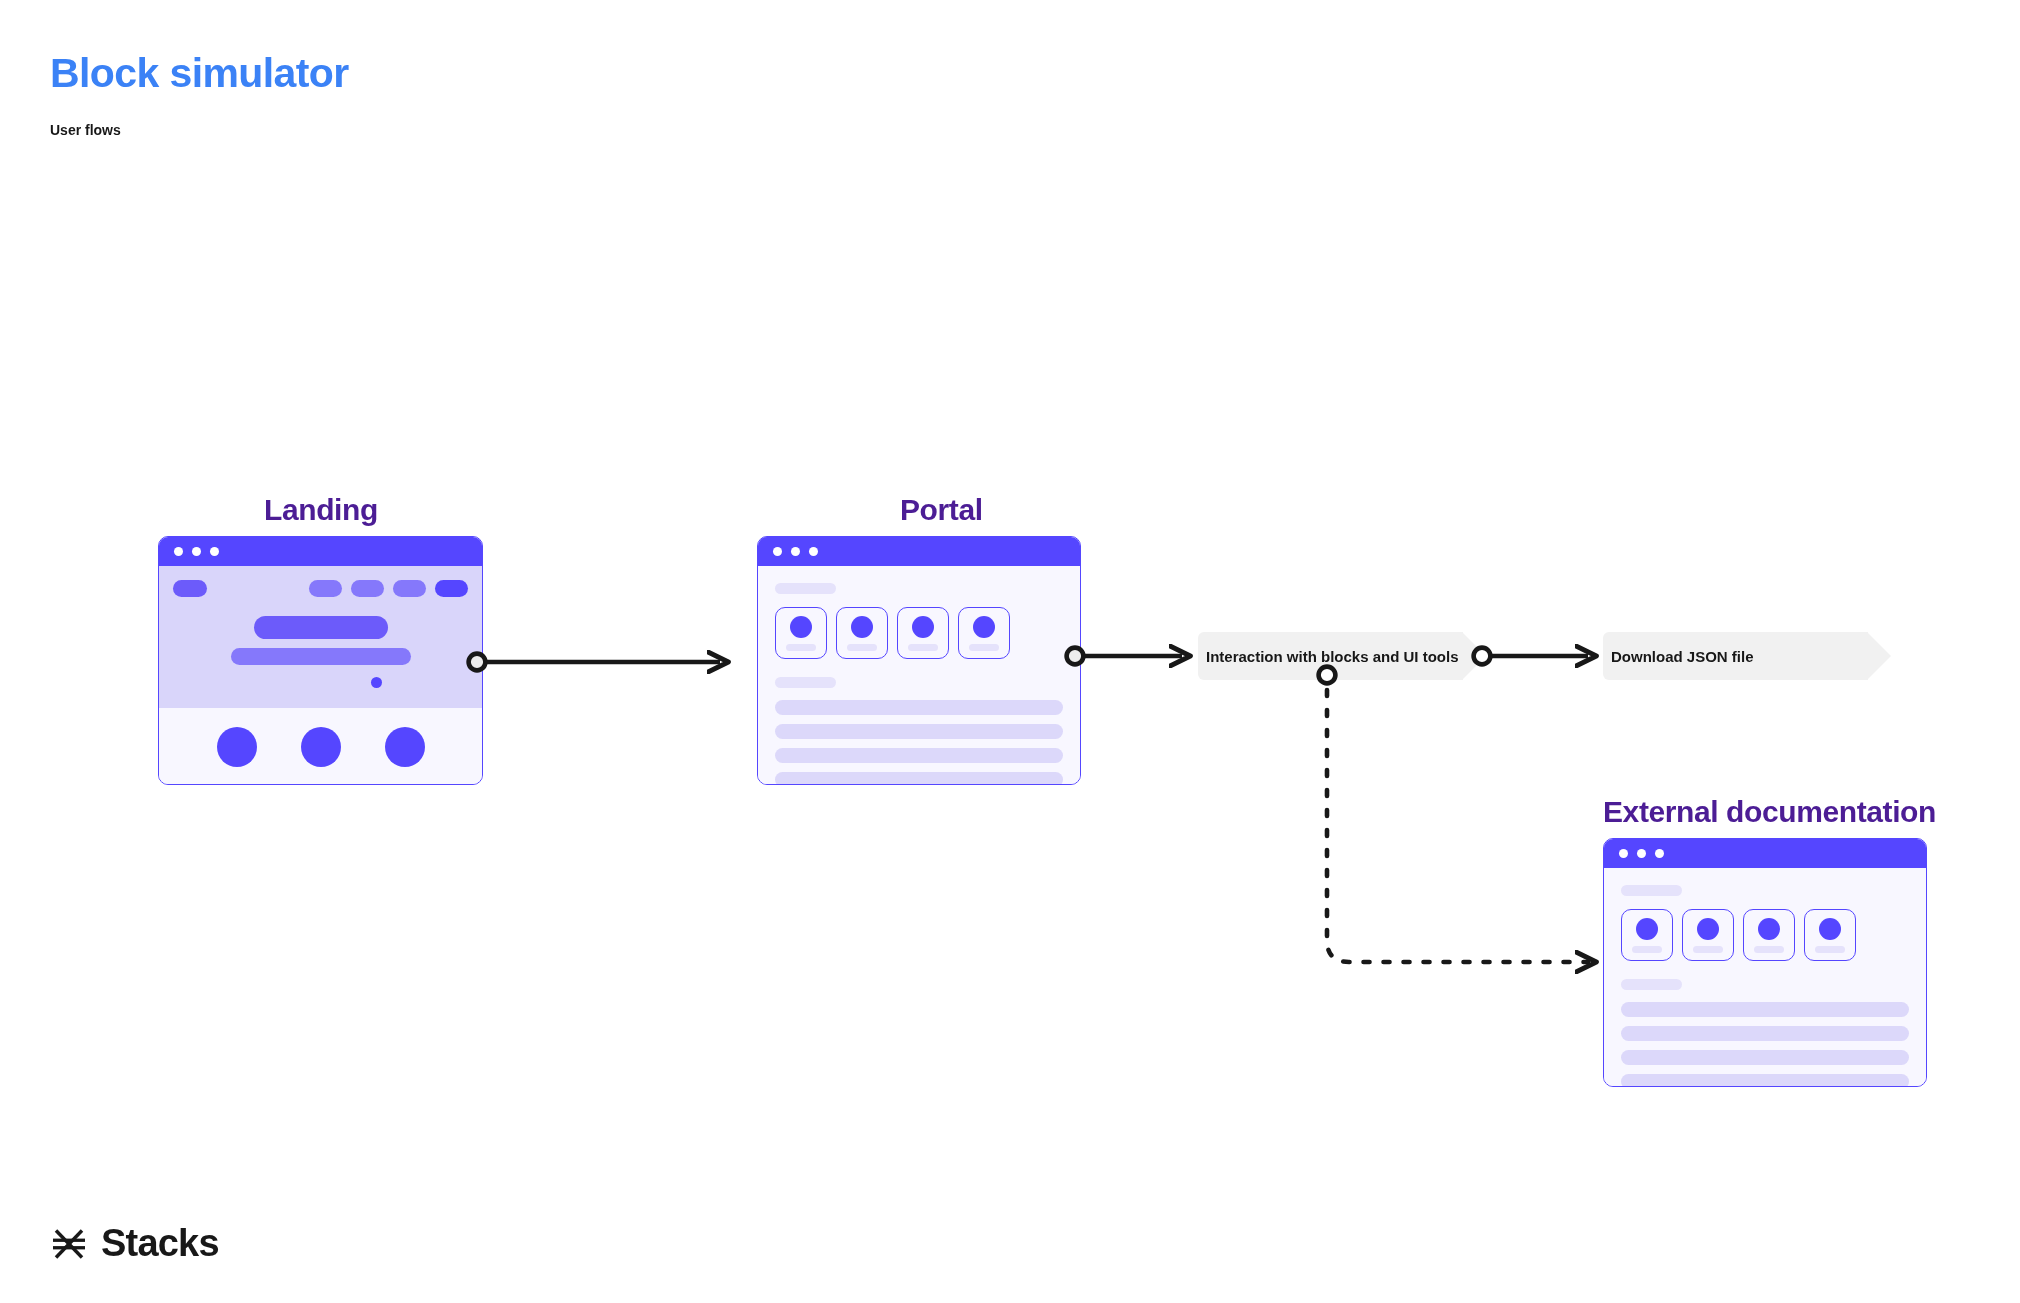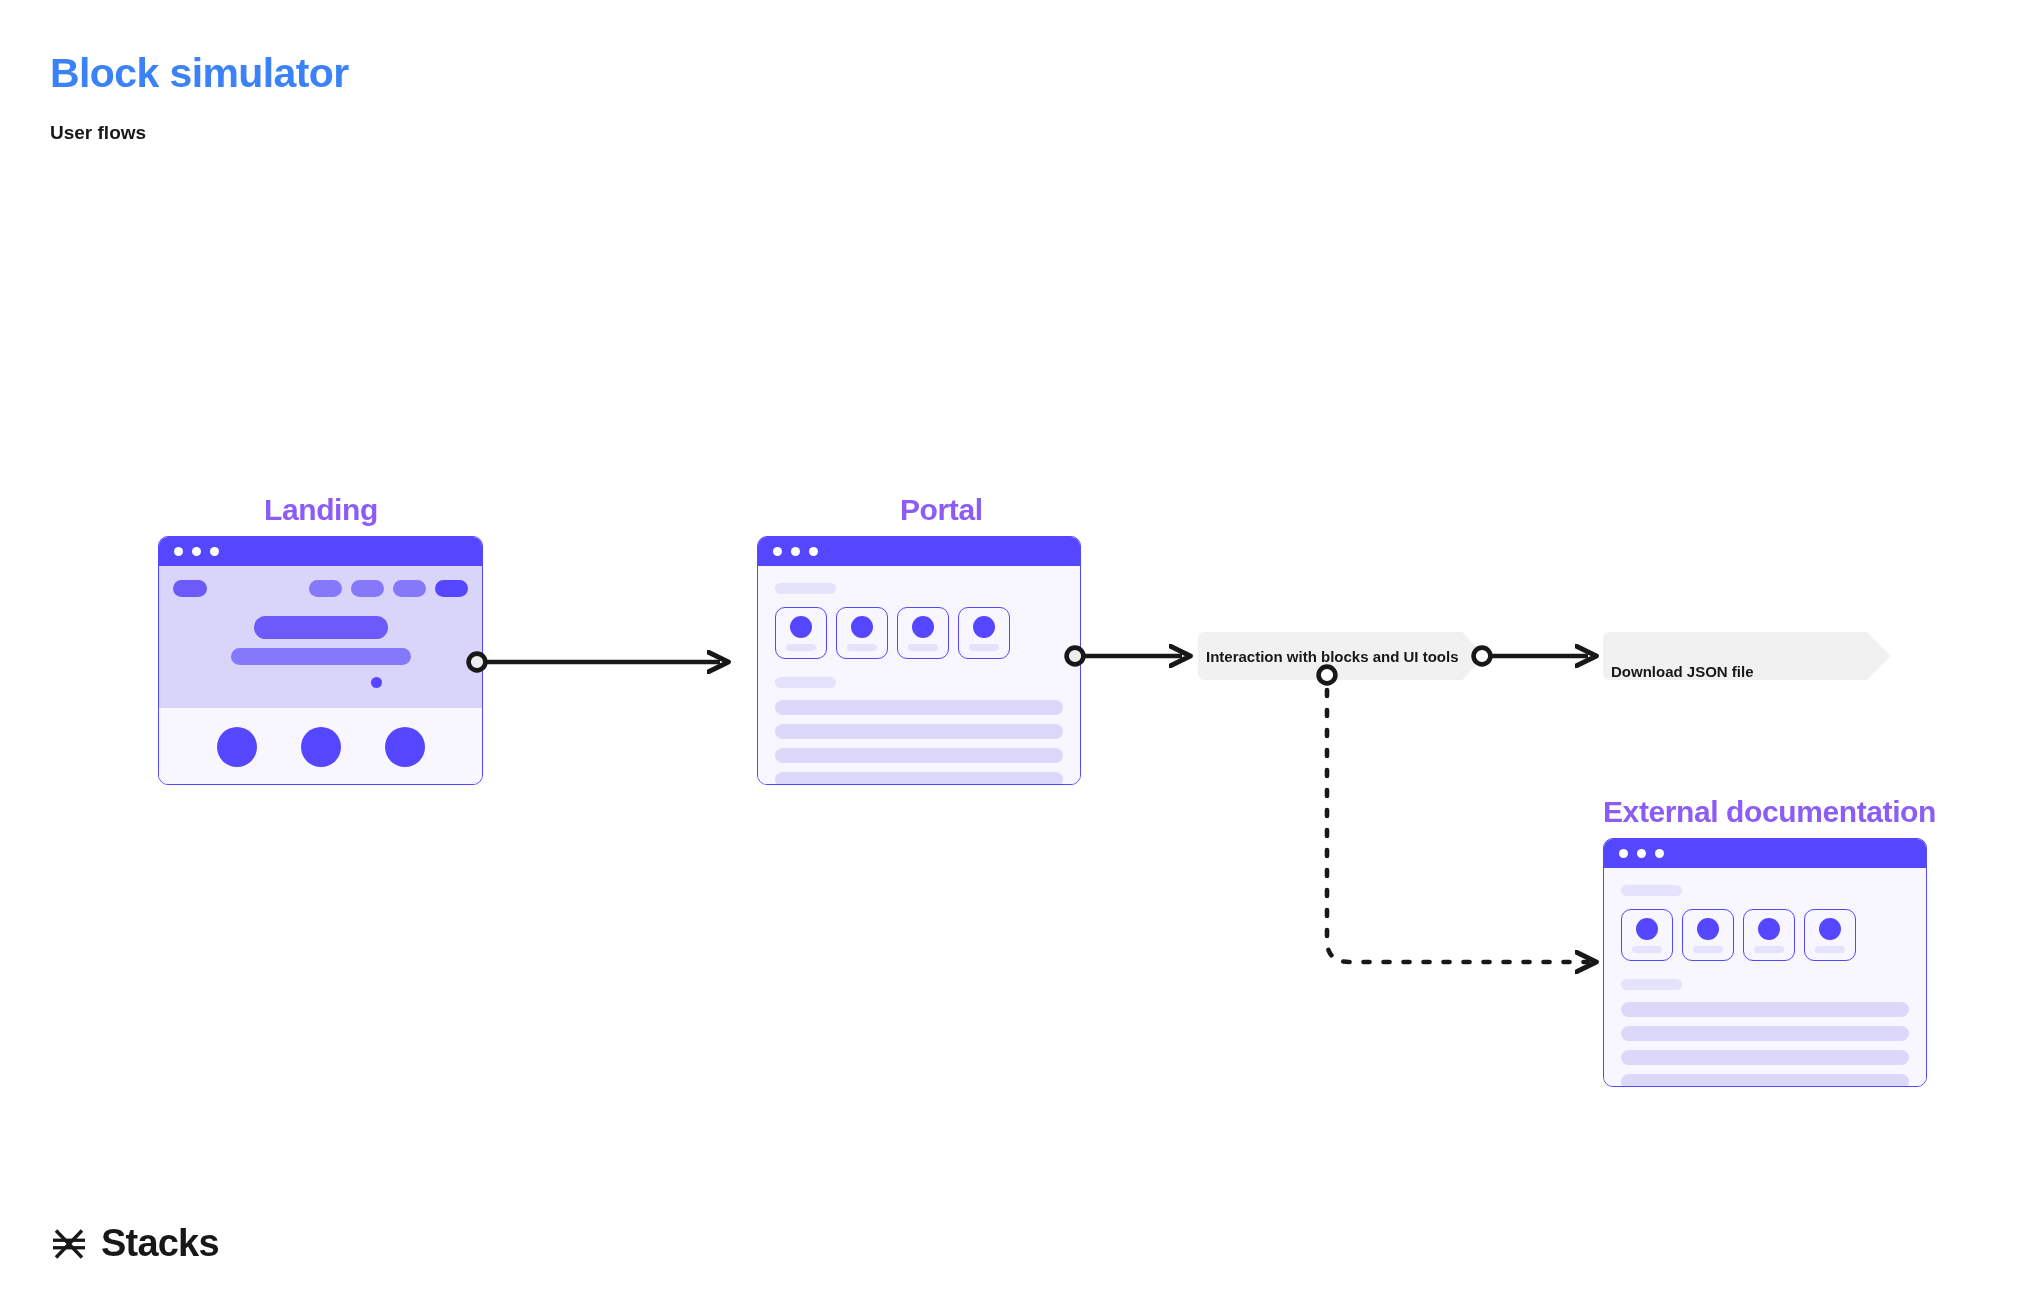--- a/index.html
+++ b/index.html
@@ -22,31 +22,31 @@
     position: absolute;
     left: 50px; top: 50px;
     font-size: 41px;
     font-weight: 700;
     color: #3b82f6;
     letter-spacing: -0.6px;
   }
   #doc-subtitle {
     position: absolute;
     left: 50px; top: 122px;
-    font-size: 19px;
+    font-size: 14px;
     font-weight: 700;
     color: #181818;
   }
 
   
   .node-title {
     position: absolute;
     font-size: 30px;
     font-weight: 700;
-    color: #8b5cf6;
+    color: #4c1d95;
     letter-spacing: -0.4px;
     white-space: nowrap;
   }
 
   
   .browser {
     position: absolute;
     border: 1.6px solid #5546FF;
     border-radius: 10px;
     overflow: hidden;
@@ -216,21 +216,21 @@
   }
   .flow-label .point {
     position: absolute;
     right: -23px; top: 0;
     width: 0; height: 0;
     border-top: 24px solid transparent;
     border-bottom: 24px solid transparent;
     border-left: 24px solid #F1F1F1;
   }
   #label-interaction { left: 1198px; top: 632px; width: 265px; }
-  #label-download   { left: 1603px; top: 632px; width: 265px; align-items: flex-end; }
+  #label-download   { left: 1603px; top: 632px; width: 265px; }
 
   
   #connectors {
     position: absolute;
     left: 0; top: 0;
     width: 2020px; height: 1303px;
     pointer-events: none;
   }
 
   

